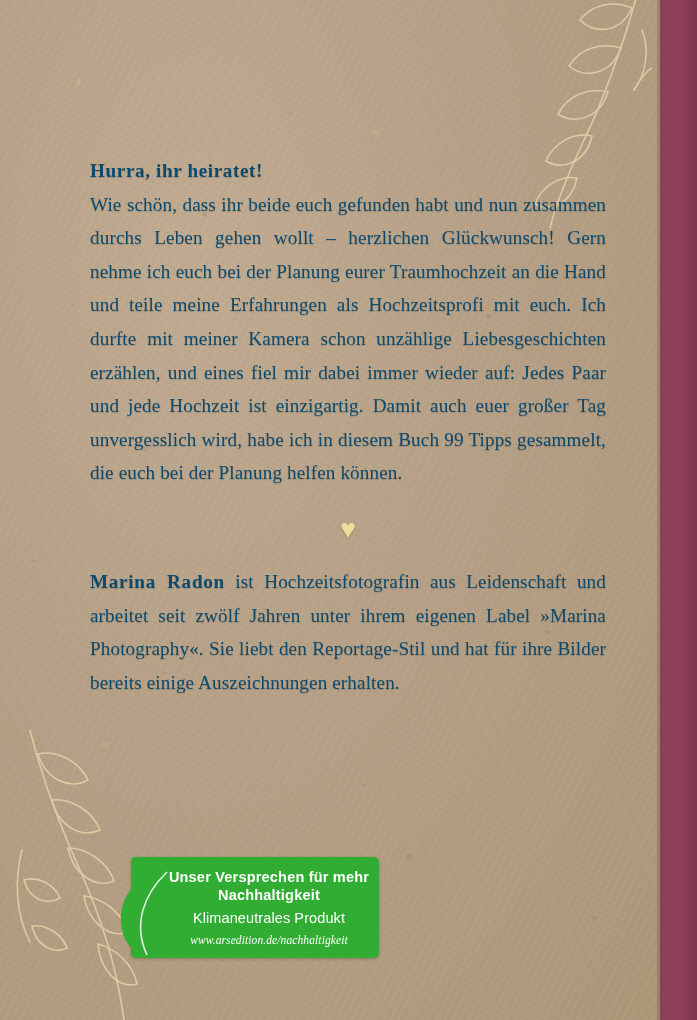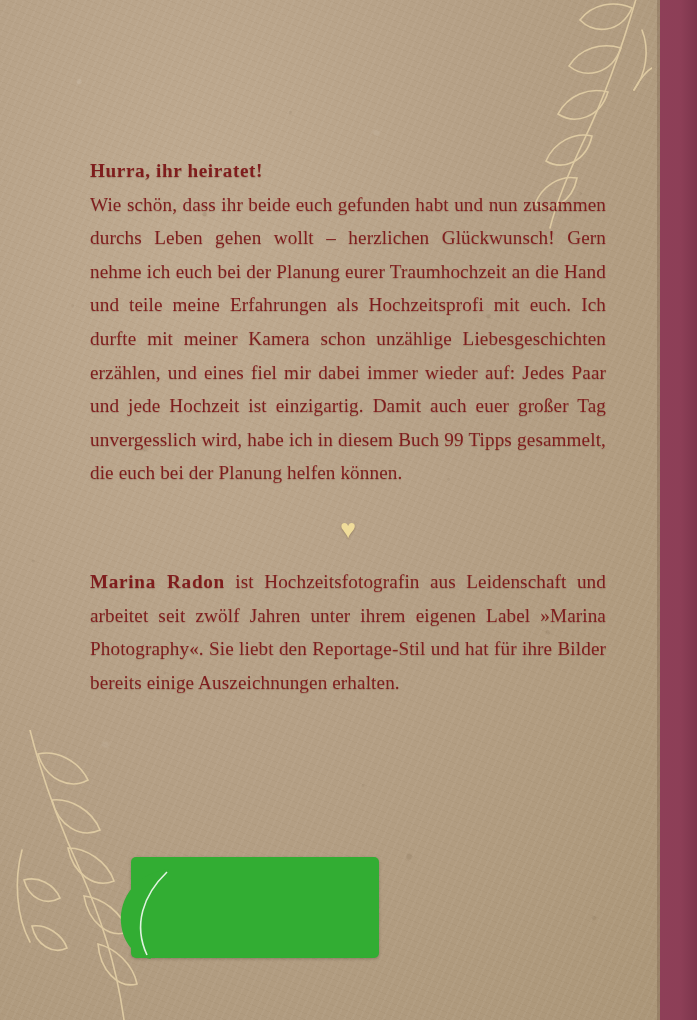--- a/index.html
+++ b/index.html
@@ -93,21 +93,21 @@
   }
 
   
   .content {
     position: absolute;
     left: 90px;
     top: 154px;
     width: 516px;
   }
   .para {
-    color: #7f1d1d;
+    color: #0c4a6e;
     font-size: 19.2px;
     line-height: 33.6px;
     text-align: justify;
     text-align-last: left;
     letter-spacing: 0.1px;
     margin: 0;
     text-shadow: 0 1px 1px rgba(60,40,20,0.22);
   }
   .para .lead {
     font-weight: bold;
@@ -225,18 +225,23 @@
     </div>
 
     <p class="para bio"><span class="name">Marina Radon</span><span> ist Hochzeitsfotografin aus Leidenschaft und arbeitet seit zwölf Jahren unter ihrem eigenen Label »Marina Photography«. Sie liebt den Reportage-Stil und hat für ihre Bilder bereits einige Auszeichnungen erhalten.</span></p>
   </div>
 
   <div class="badge">
     <svg class="badge-leaf" viewBox="0 0 56 96">
       <path d="M52 4 C20 8, 2 32, 4 58 C6 80, 20 92, 34 94 C22 74, 24 44, 52 4 Z" fill="#32ad33"></path>
       <path d="M50 7 C26 30, 16 60, 30 90" fill="none" stroke="#ffffff" stroke-width="1.6" opacity="0.85"></path>
     </svg>
+    <div class="badge-inner">
+      <div class="badge-line1">Unser Versprechen für mehr Nachhaltigkeit</div>
+      <div class="badge-line2">Klimaneutrales Produkt</div>
+      <div class="badge-url">www.arsedition.de/nachhaltigkeit</div>
+    </div>
   </div>
 
   <div class="spine-edge"></div>
   <div class="spine"></div>
 
 </div>
 
 </body></html>

